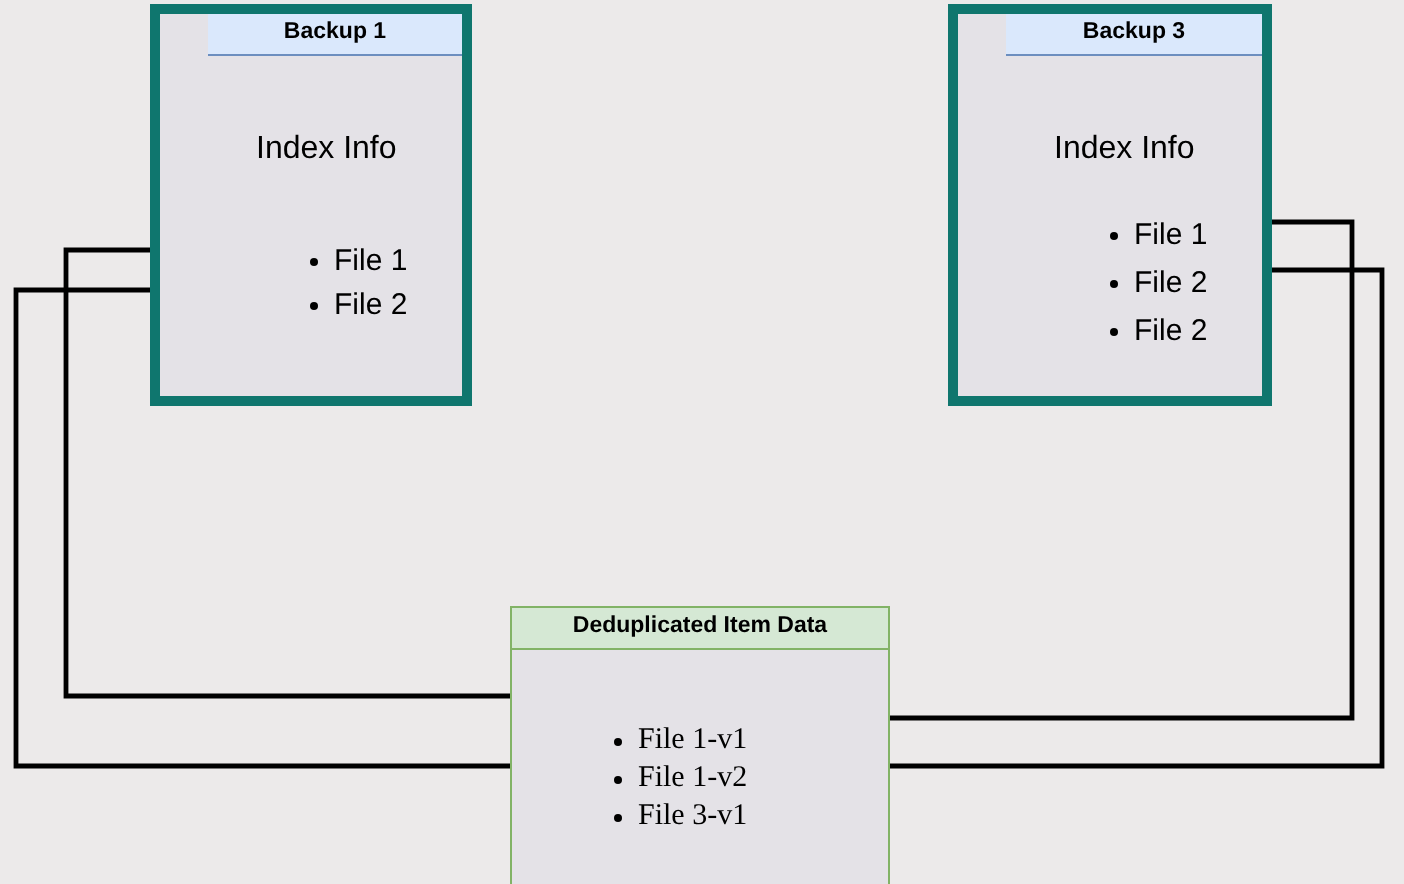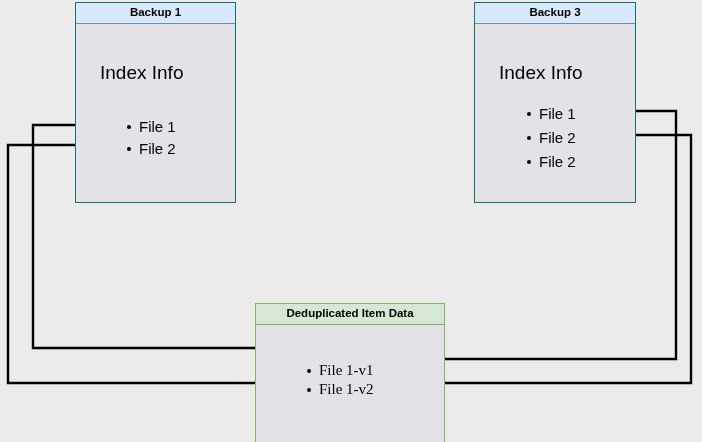--- a/index.html
+++ b/index.html
@@ -25,21 +25,22 @@
     width: 702px;
     height: 442px;
     pointer-events: none;
   }
   .node {
     position: absolute;
     box-sizing: border-box;
     background: #e4e2e7;
   }
   .node.blue {
-    border: 1px solid #0f766e;
+    border: 5px solid #0f766e;
+    padding-left: 24px;
   }
   .node.green {
     border: 1px solid #82b366;
   }
   .node-header {
     box-sizing: border-box;
     height: 21px;
     line-height: 19px;
     text-align: center;
     font-size: 11.5px;
@@ -53,21 +54,21 @@
   .node.green > .node-header {
     background: #d5e8d4;
     border-bottom: 1px solid #82b366;
   }
   .node-body {
     position: relative;
     width: 100%;
   }
   .section-title {
     position: absolute;
-    font-size: 19px;
+    font-size: 16px;
     color: #000;
     white-space: nowrap;
   }
   .bullet-list {
     position: absolute;
     list-style: none;
     margin: 0;
     padding: 0;
   }
   .bullet-item {
@@ -161,17 +162,20 @@
   <div class="node green" style="left:255px; top:282px; width:190px; height:157px;margin-top:21px;">
     <div class="node-header">Deduplicated Item Data</div>
     <div class="node-body">
       <ul class="bullet-list" id="dd-list" style="left:50px; top:36px;">
         <li class="bullet-item">
           <span>File 1-v1</span>
         </li>
         <li class="bullet-item">
           <span>File 1-v2</span>
         </li>
+        <li class="bullet-item">
+          <span>File 3-v1</span>
+        </li>
       </ul>
     </div>
   </div>
 
 </div>
 
 </body></html>

